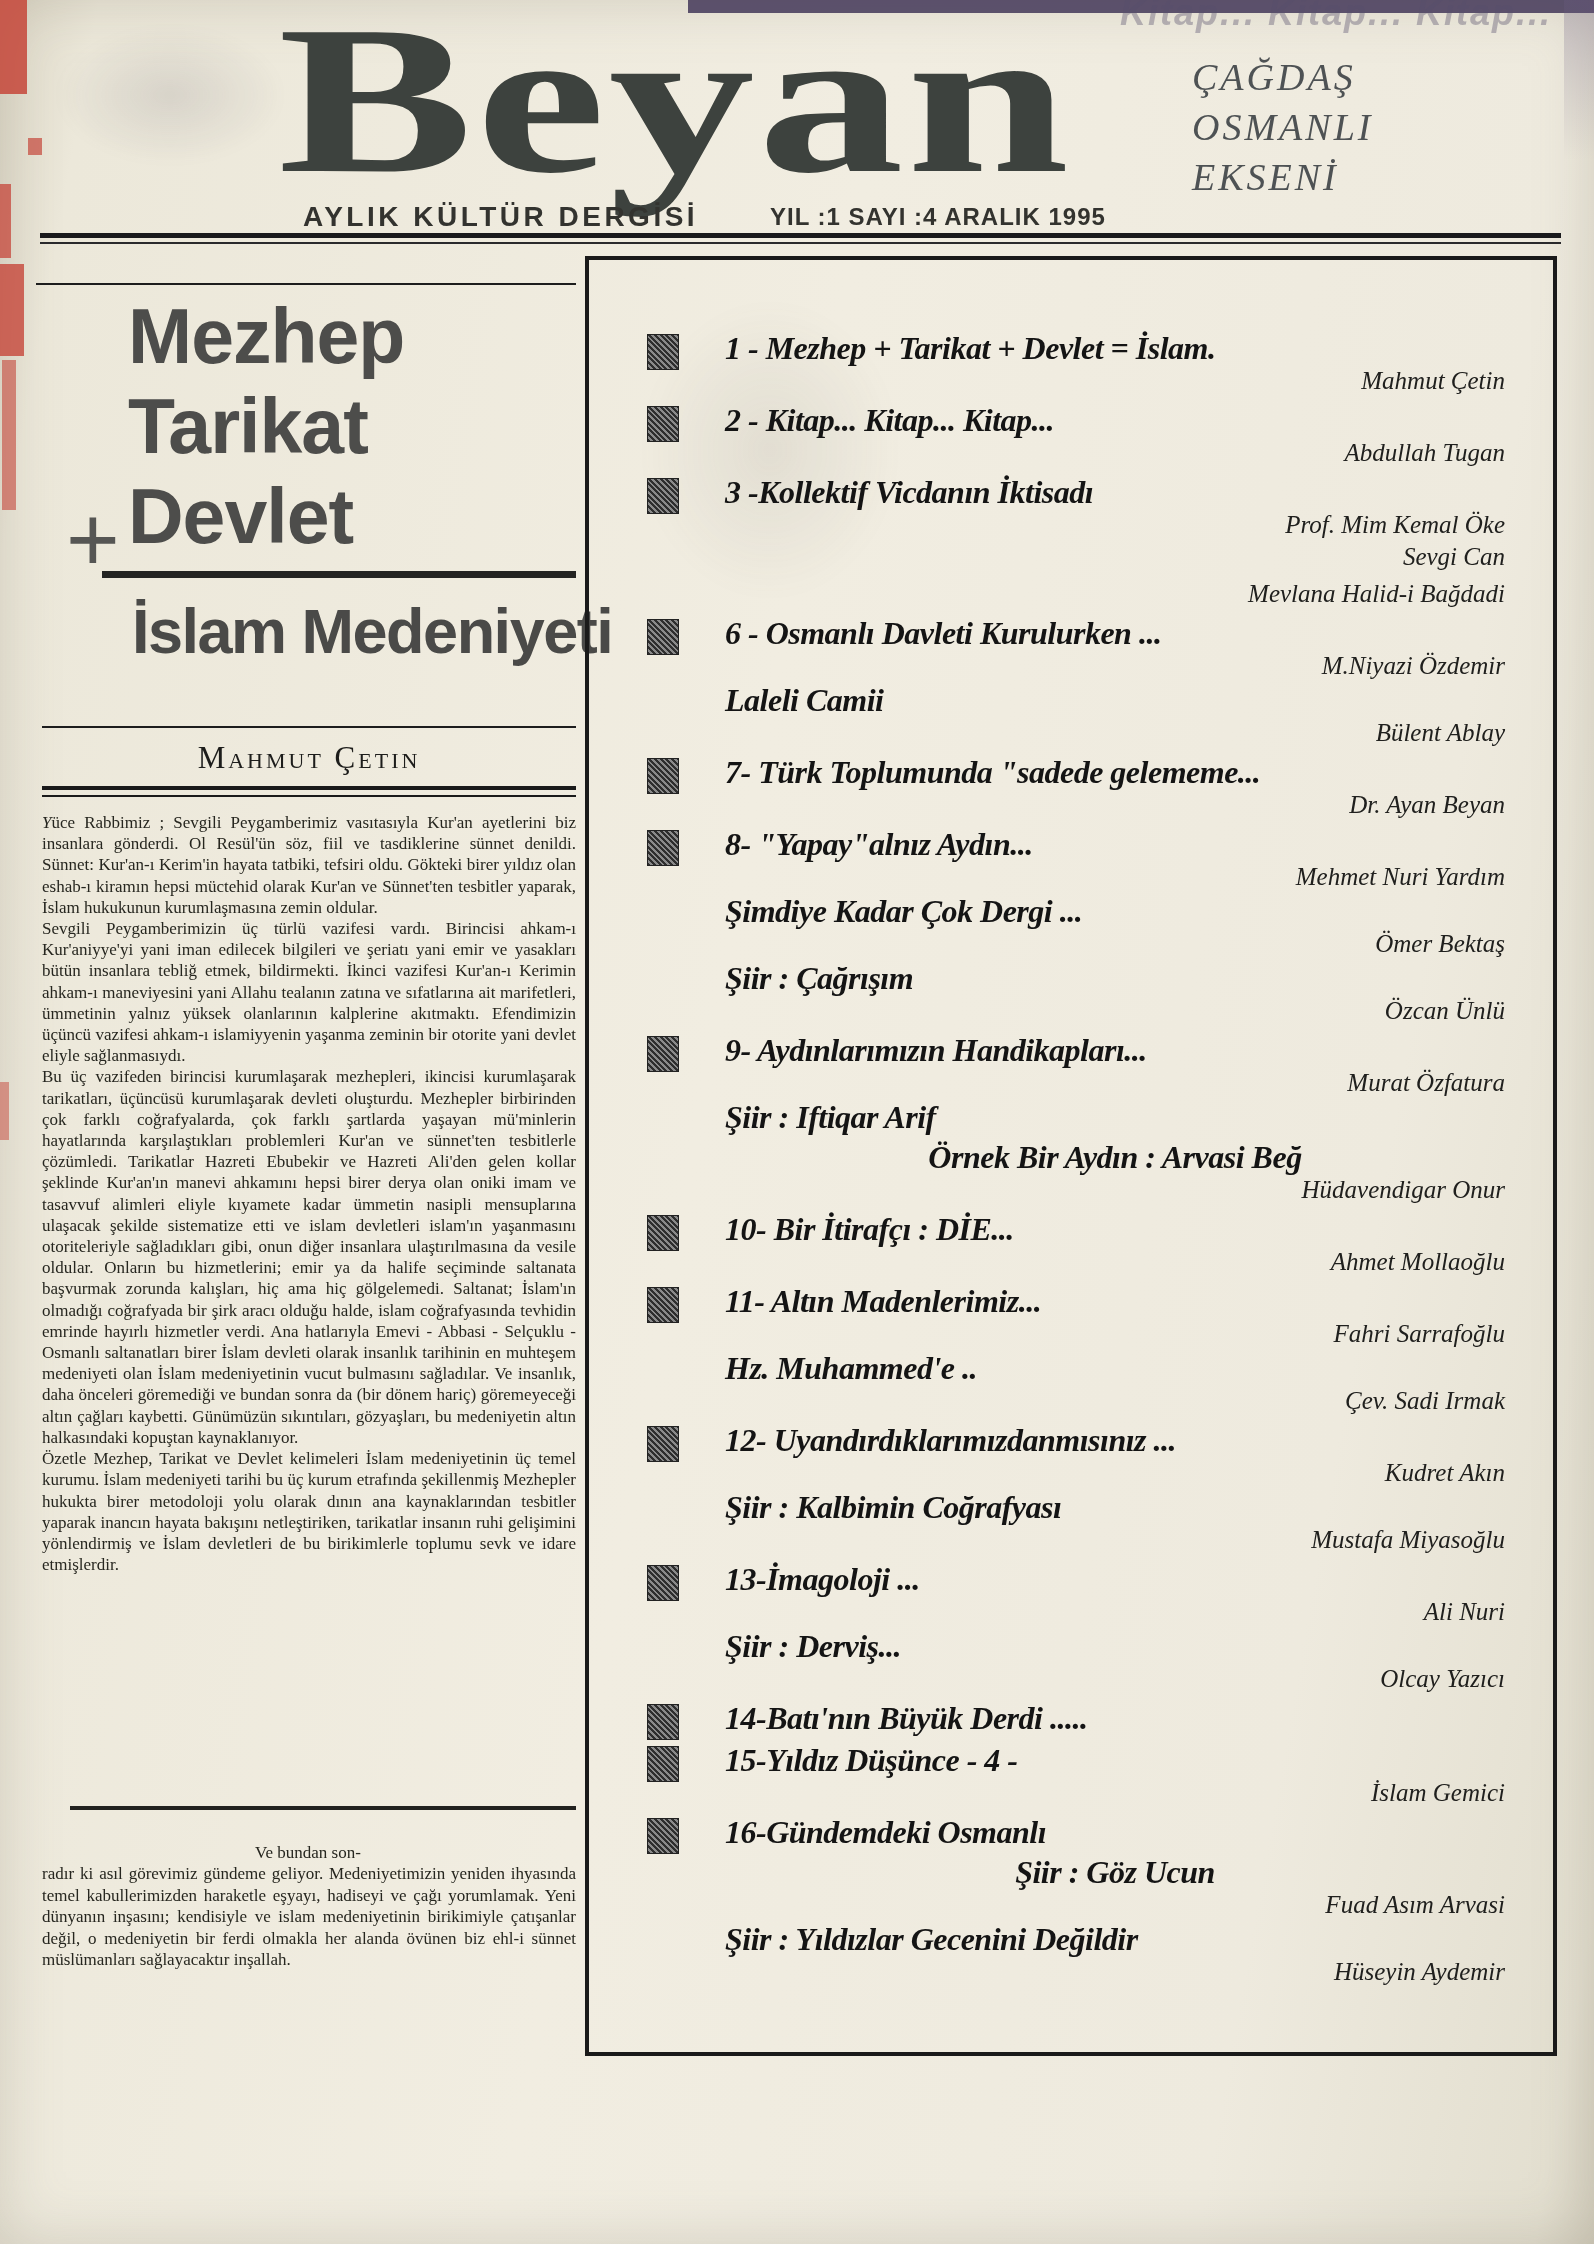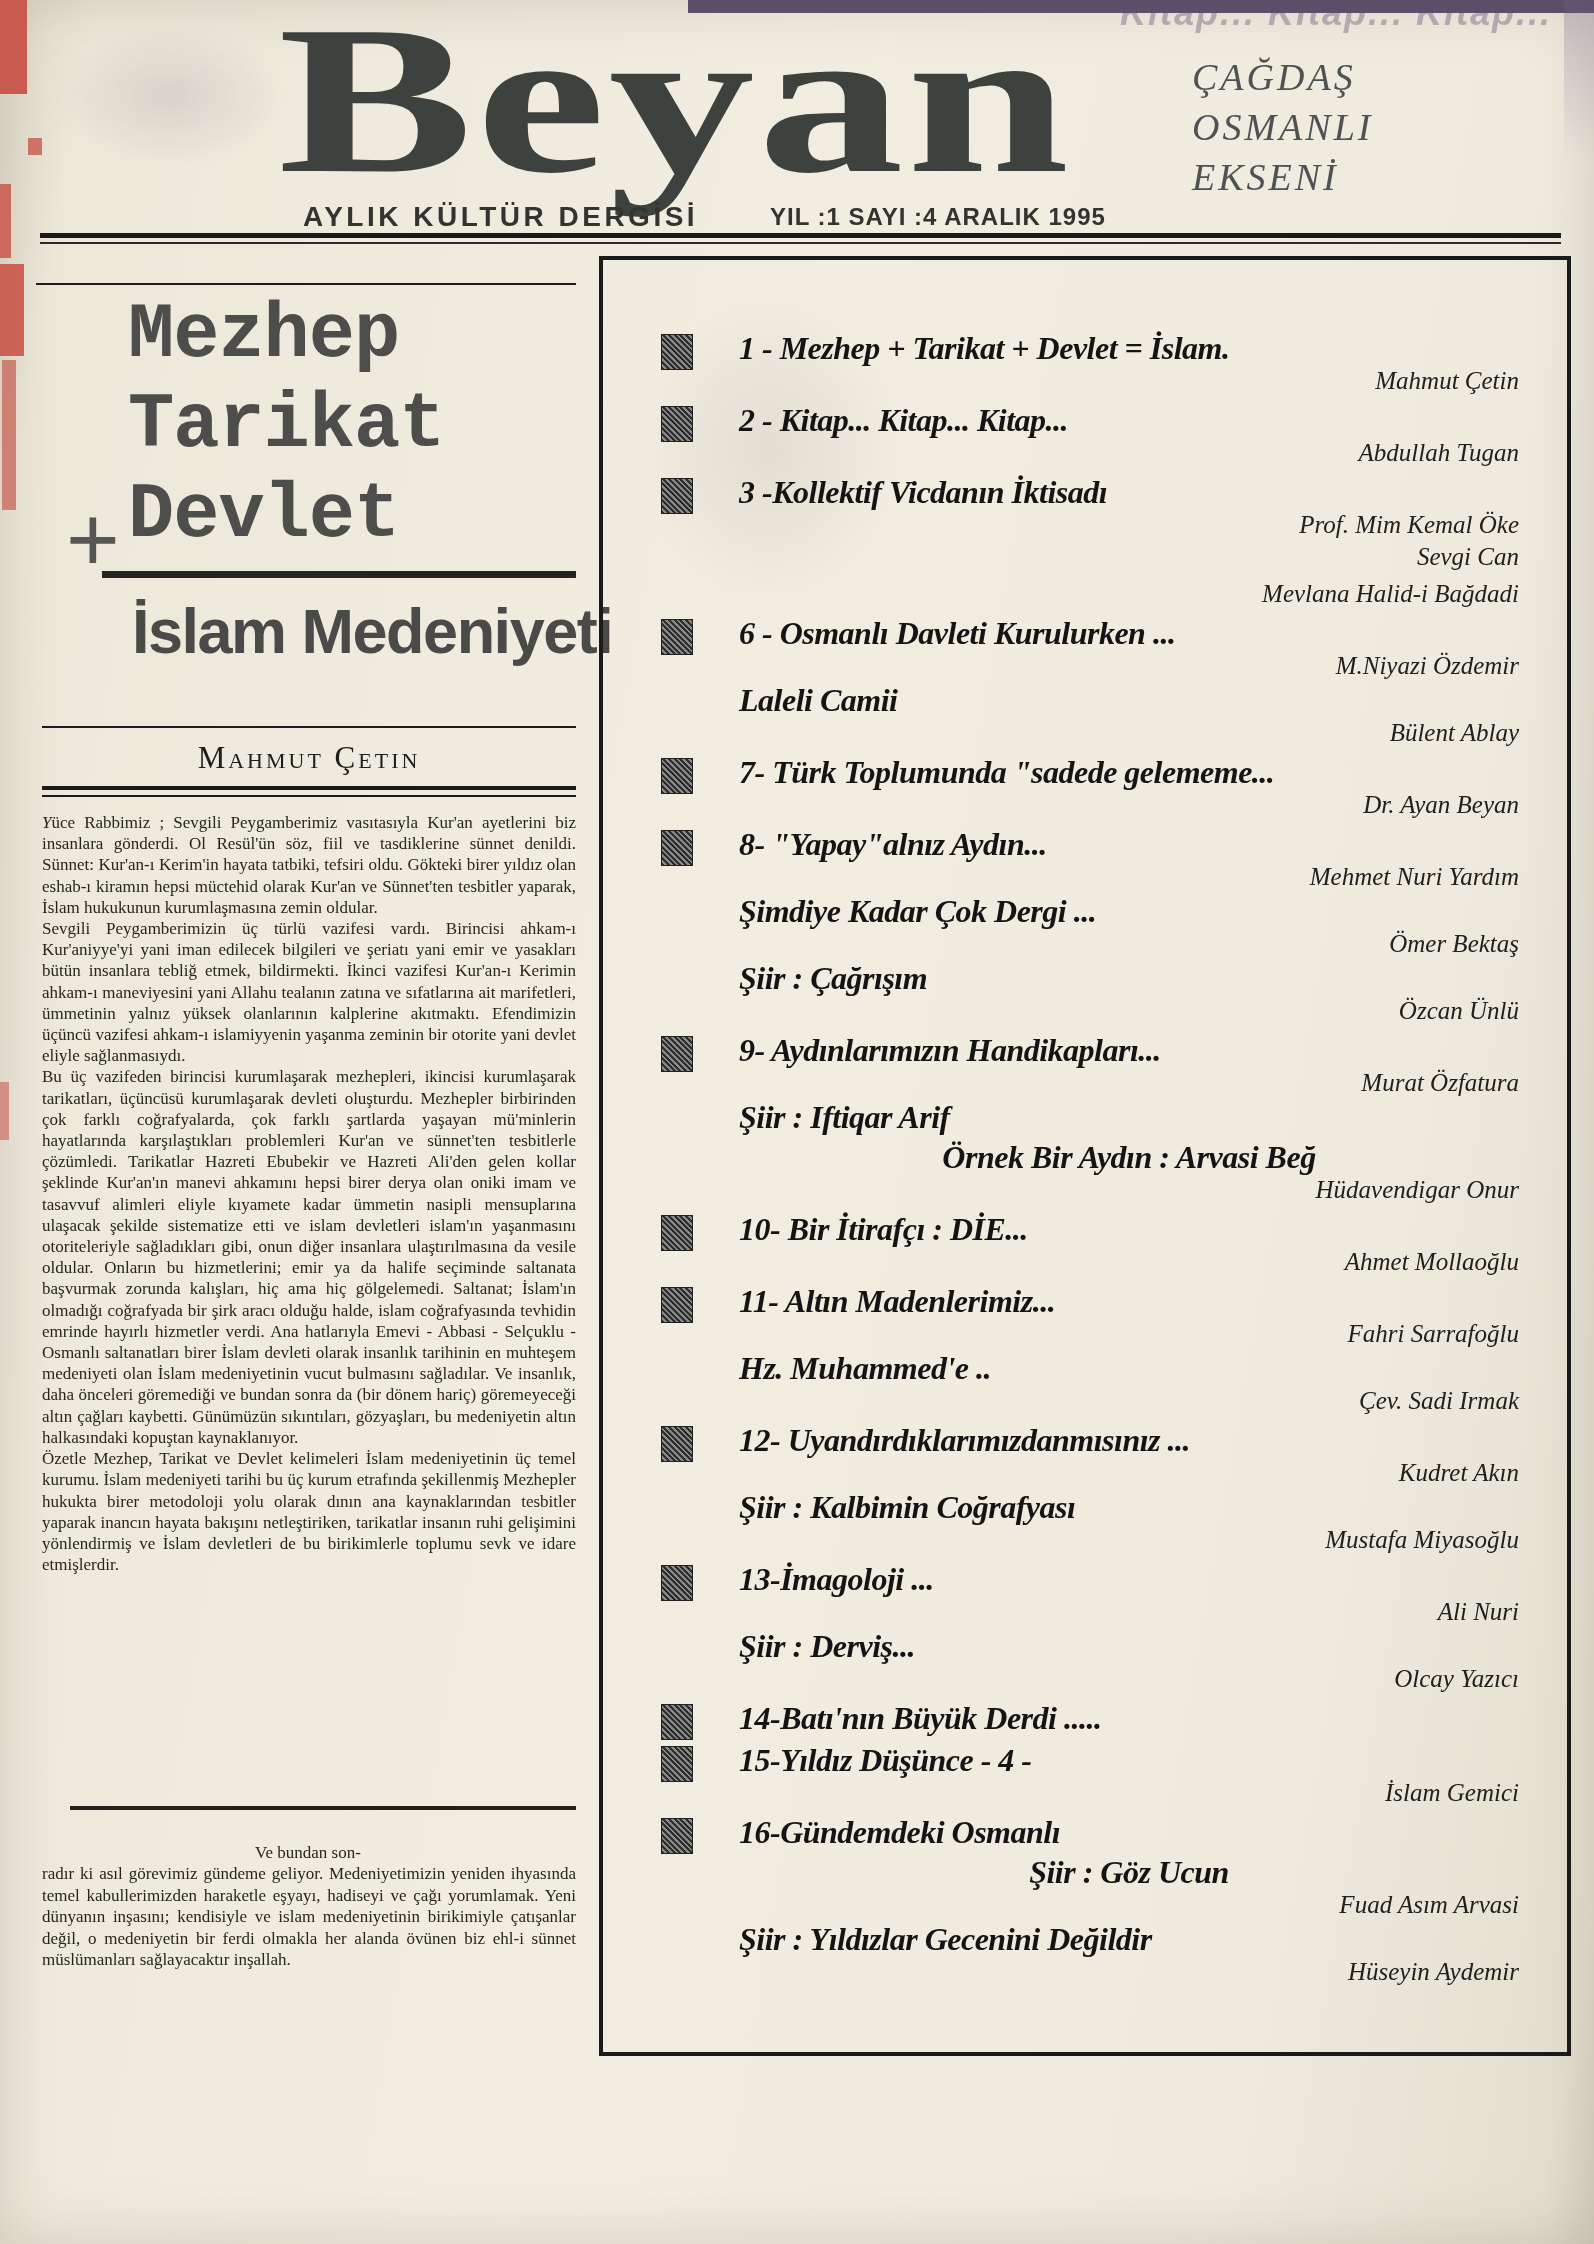--- a/index.html
+++ b/index.html
@@ -49,21 +49,21 @@
   }
   .tagline div{white-space:nowrap;}
   .rule-main{
     position:absolute;left:40px;top:233px;width:1521px;height:4px;
     border-top:5px solid #1a1a1c;border-bottom:2px solid #2a2a2c;
   }
   
   .left-col{position:absolute;left:42px;top:255px;width:534px;}
   .title-rule-top{border-top:2.5px solid #1d1d1d;margin:28px 0 6px -6px;}
   .big-title{
-    font-family:Liberation Mono, monospace;font-weight:bold;font-size:77px;line-height:90px;
+    font-family:Liberation Sans, sans-serif;font-weight:bold;font-size:77px;line-height:90px;
     color:#4d4d4b;padding-left:86px;letter-spacing:-1px;white-space:nowrap;
   }
   .plus-sign{
     position:absolute;left:24px;top:238px;font-family:"Liberation Sans",sans-serif;
     font-size:92px;color:#565654;font-weight:normal;line-height:1;
   }
   .title-rule-mid{border-top:7px solid #242422;margin:10px 0 0 60px;}
   .title-islam{
     font-family:"Liberation Sans",sans-serif;font-weight:bold;font-size:63px;line-height:74px;
     color:#4a4a48;padding-left:90px;letter-spacing:-1.5px;margin-top:16px;white-space:nowrap;
@@ -80,21 +80,21 @@
   }
   .body-text p{margin:0;}
   .body-text p.first::first-letter{font-style:italic;}
   
   .closing-sec{position:absolute;left:42px;top:1806px;width:534px;font-size:17px;line-height:21.4px;color:#26261f;}
   .closing-rule{border-top:4px solid #22221f;margin-left:28px;}
   .closing-first{text-align:center;margin-top:32px;padding-right:2px;}
   .closing-rest{text-align:justify;}
   
   .toc-box{
-    position:absolute;left:599px;top:256px;width:972px;height:1800px;
+    position:absolute;left:585px;top:256px;width:972px;height:1800px;
     border:4px solid #1a1a1a;box-sizing:border-box;
     padding:72px 48px 20px 136px;overflow:hidden;
   }
   .toc-item{position:relative;margin-bottom:10px;}
   .toc-title{
     font-family:"Liberation Serif",serif;font-style:italic;font-weight:700;
     font-size:32px;line-height:32px;color:#141414;letter-spacing:-0.5px;white-space:nowrap;
   }
   .toc-title + .toc-title{margin-top:8px;text-align:center;}
   .bullet{

